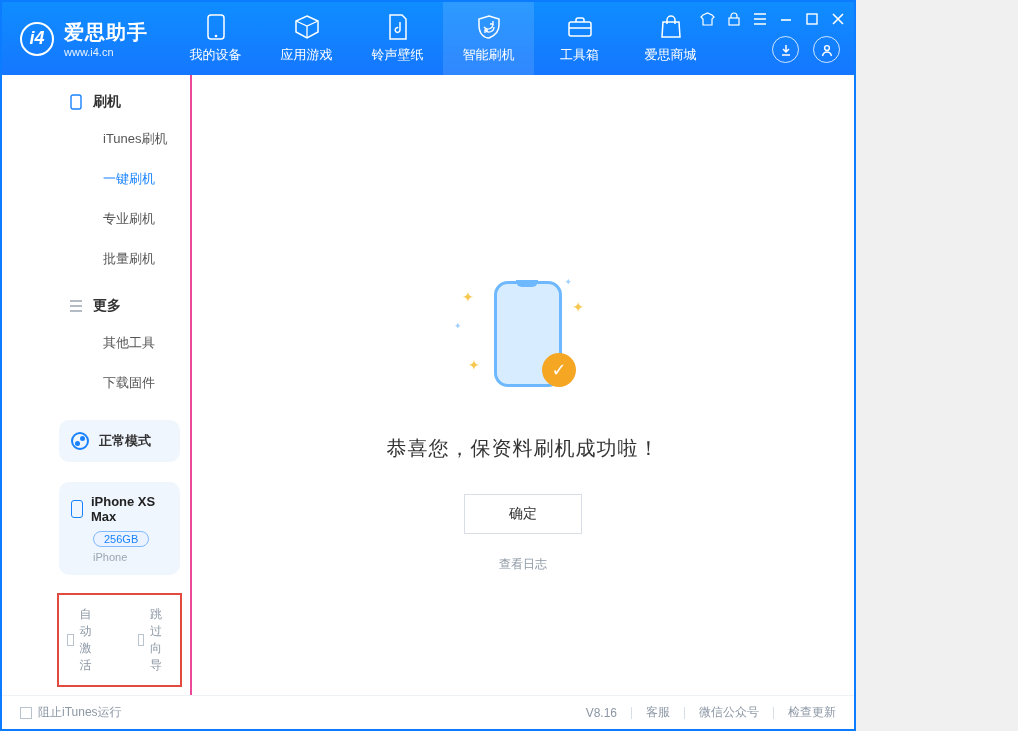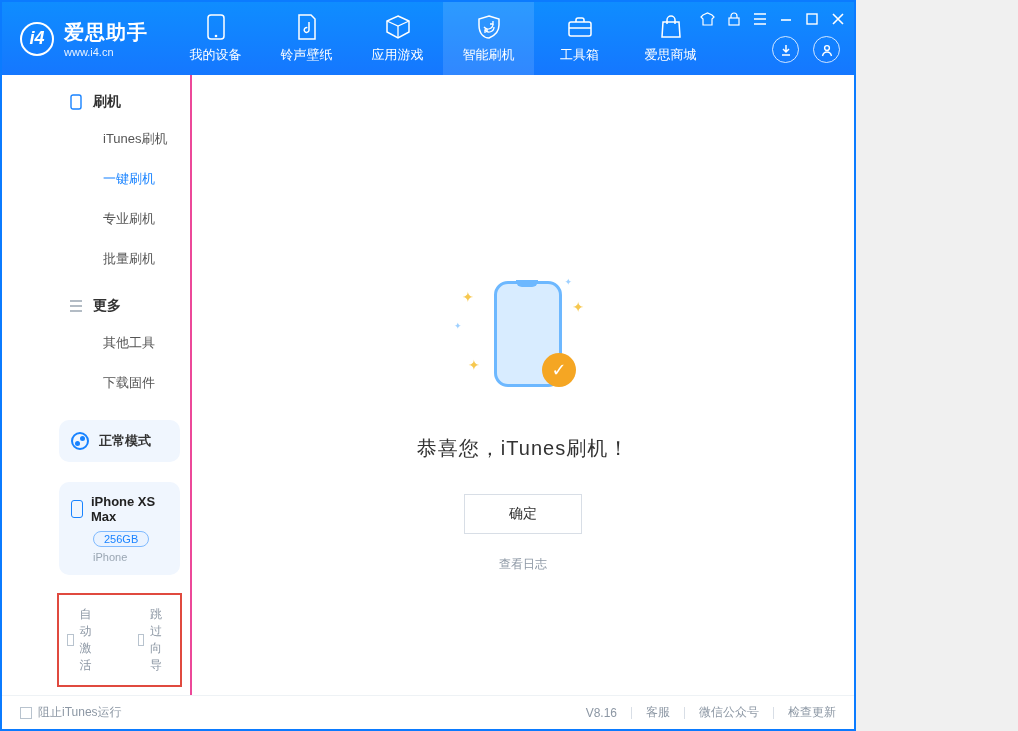--- a/index.html
+++ b/index.html
@@ -85,35 +85,35 @@
         <span class="tab-icon">
           <svg width="20" height="26" viewBox="0 0 20 26">
               <rect x="2" y="1" width="16" height="24" rx="3" fill="none" stroke="#fff" stroke-width="1.5"></rect>
               <circle cx="10" cy="22" r="1.3" fill="#fff"></circle>
             </svg>
         </span>
         <span>我的设备</span>
       </div>
       <div class="tab">
         <span class="tab-icon">
+          <svg width="26" height="24" viewBox="0 0 26 24">
+              <path d="M13 1l11 5v11l-11 6L2 17V6z" fill="none" stroke="#fff" stroke-width="1.5"></path>
+              <path d="M2 6l11 5 11-5M13 11v12" fill="none" stroke="#fff" stroke-width="1.3"></path>
+            </svg>
+        </span>
+        <span>应用游戏</span>
+      </div>
+      <div class="tab">
+        <span class="tab-icon">
           <svg width="22" height="26" viewBox="0 0 22 26">
               <path d="M3 1h12l4 4v20H3z" fill="none" stroke="#fff" stroke-width="1.5"></path>
               <path d="M13 8v8a2.4 2.4 0 11-1.7-2.3" fill="none" stroke="#fff" stroke-width="1.5"></path>
             </svg>
         </span>
         <span>铃声壁纸</span>
-      </div>
-      <div class="tab">
-        <span class="tab-icon">
-          <svg width="26" height="24" viewBox="0 0 26 24">
-              <path d="M13 1l11 5v11l-11 6L2 17V6z" fill="none" stroke="#fff" stroke-width="1.5"></path>
-              <path d="M2 6l11 5 11-5M13 11v12" fill="none" stroke="#fff" stroke-width="1.3"></path>
-            </svg>
-        </span>
-        <span>应用游戏</span>
       </div>
       <div class="tab active">
         <span class="tab-icon">
           <svg width="26" height="26" viewBox="0 0 26 26">
               <path d="M13 2l10 3v6c0 7-5 11-10 13C8 24 3 20 3 11V5z" fill="none" stroke="#fff" stroke-width="1.5"></path>
               <path d="M8 13a5 5 0 009-3M18 13a5 5 0 01-9 3" fill="none" stroke="#fff" stroke-width="1.3"></path>
               <path d="M17 7v3h-3M9 19v-3h3" fill="none" stroke="#fff" stroke-width="1.3"></path>
             </svg>
         </span>
         <span>智能刷机</span>
@@ -248,21 +248,21 @@
       <div class="illus">
         <span class="spark a">✦</span>
         <span class="spark b">✦</span>
         <span class="spark c">✦</span>
         <span class="spark d">✦</span>
         <span class="spark e">✦</span>
         <div class="dev-rect"></div>
         <div class="dev-notch"></div>
         <div class="check-badge">✓</div>
       </div>
-      <div class="result-title">恭喜您，iTunes刷机！</div>
+      <div class="result-title">恭喜您，保资料刷机成功啦！</div>
       <button class="ok-btn">确定</button>
       <a class="log-link">查看日志</a>
     </div>
   </div>
 
   <div class="footer">
     <div class="footer-left">
       <label class="chk">
         <span class="chk-box"></span>
         <span>阻止iTunes运行</span>

